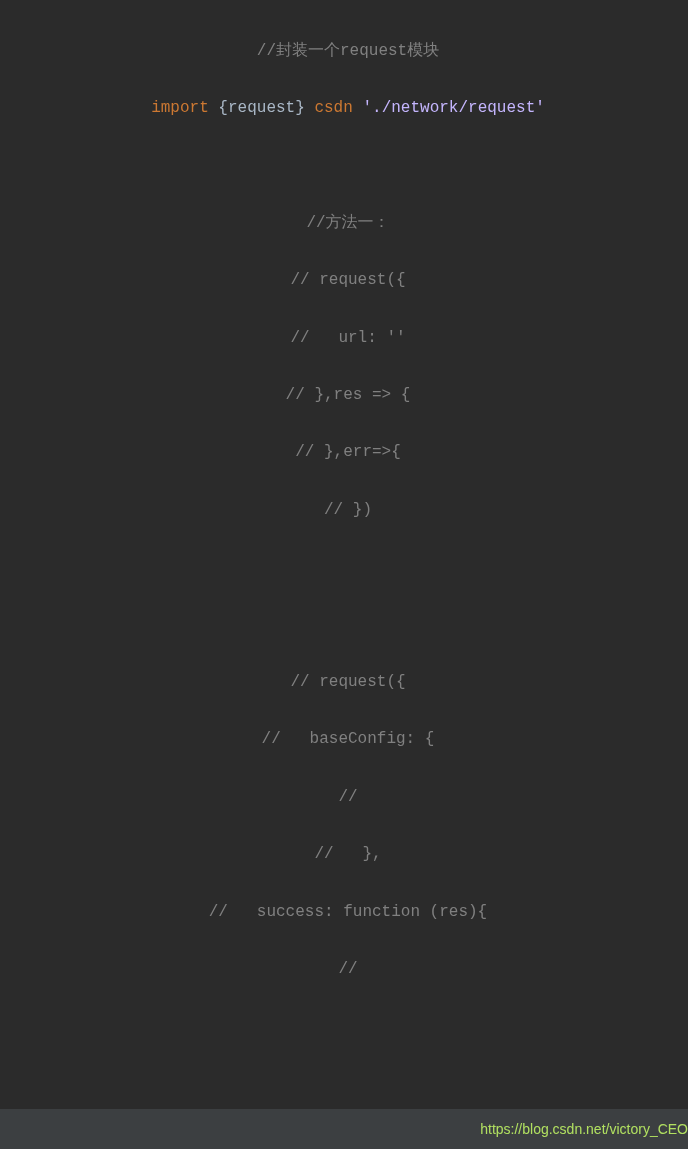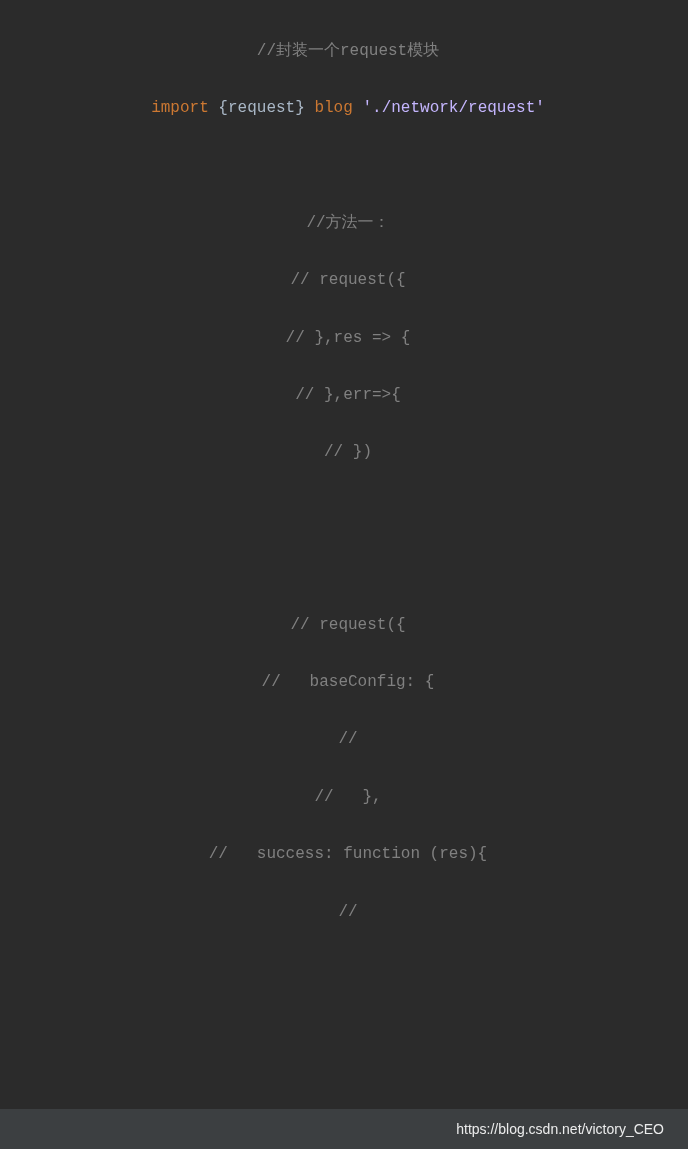--- a/index.html
+++ b/index.html
@@ -28,44 +28,45 @@
       text-align: center;
     }
     .comment { color: #808080; }
     .keyword { color: #cc7832; }
     .string { color: #c4b5fd; }
     .identifier { color: #a9b7c6; }
     .brace { color: #a9b7c6; }
     .watermark {
       position: absolute;
       bottom: 12px;
-      right: 24px;
-      color: #ffffff;
+      right: 0;
+      color: #bef264;
       font-family: Arial, sans-serif;
       font-size: 14px;
       opacity: 0.9;
     }
     .bottom-bar {
       position: absolute;
       bottom: 0;
       left: 0;
       right: 0;
       height: 40px;
       background: #3c3f41;
     }
   </style>
 </head>
 <body>
 
 <div class="editor">
 <span class="line"><span class="comment">//封装一个request模块</span></span>
-<span class="line"><span class="keyword">import</span> <span class="brace">{</span><span class="identifier">request</span><span class="brace">}</span> <span class="keyword">blog</span> <span class="string">'./network/request'</span></span>
+<span class="line"><span class="keyword">import</span> <span class="brace">{</span><span class="identifier">request</span><span class="brace">}</span> <span class="keyword">csdn</span> <span class="string">'./network/request'</span></span>
 <span class="line"></span>
 <span class="line"><span class="comment">//方法一：</span></span>
 <span class="line"><span class="comment">// request({</span></span>
+<span class="line"><span class="comment">//   url: ''</span></span>
 <span class="line"><span class="comment">// },res =&gt; {</span></span>
 <span class="line"><span class="comment">// },err=&gt;{</span></span>
 <span class="line"><span class="comment">// })</span></span>
 <span class="line"></span>
 <span class="line"></span>
 <span class="line"><span class="comment">// request({</span></span>
 <span class="line"><span class="comment">//   baseConfig: {</span></span>
 <span class="line"><span class="comment">//</span></span>
 <span class="line"><span class="comment">//   },</span></span>
 <span class="line"><span class="comment">//   success: function (res){</span></span>

